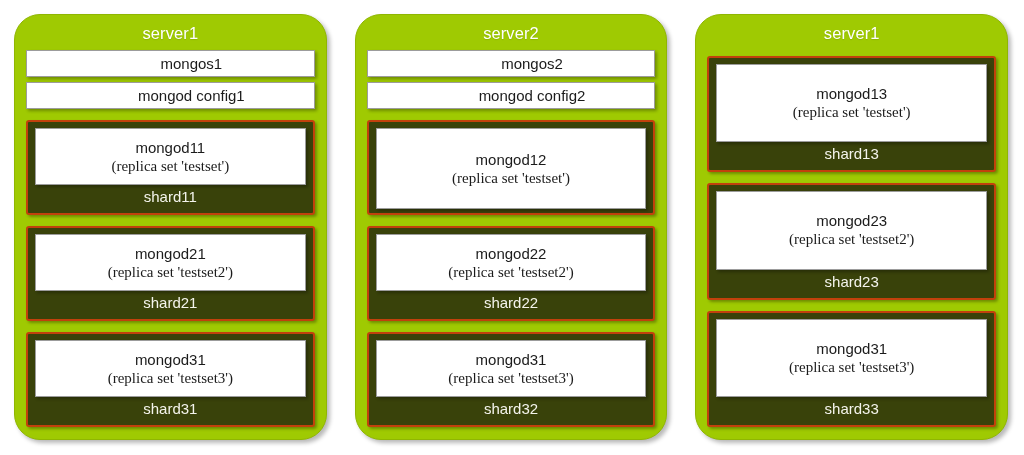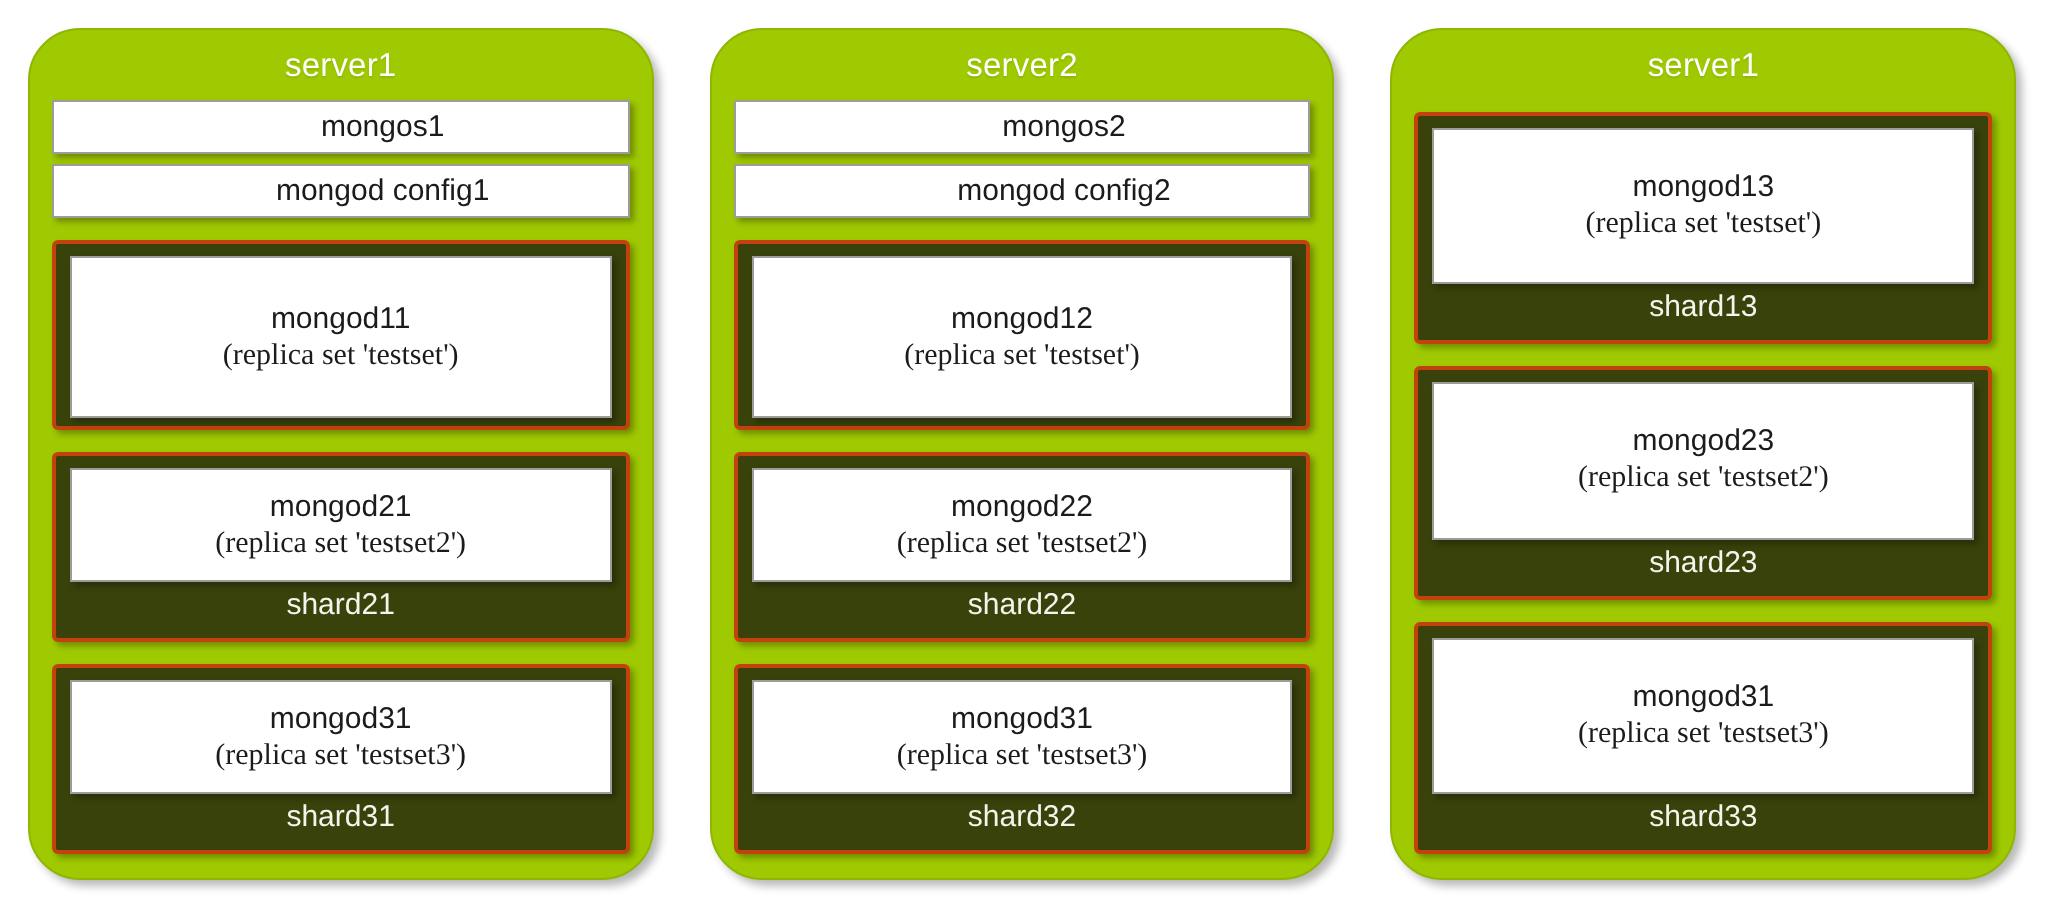--- a/index.html
+++ b/index.html
@@ -124,20 +124,21 @@
     <div class="server-title">server1</div>
 
     <div class="proc-box">mongos1</div>
     <div class="proc-box">mongod config1</div>
 
     <div class="shard-group">
       <div class="member-box">
         <span class="member-name">mongod11</span>
         <span class="member-replset">(replica set 'testset')</span>
       </div>
+      <div class="shard-label">shard11</div>
     </div>
 
     <div class="shard-group">
       <div class="member-box">
         <span class="member-name">mongod21</span>
         <span class="member-replset">(replica set 'testset2')</span>
       </div>
       <div class="shard-label">shard21</div>
     </div>
 

